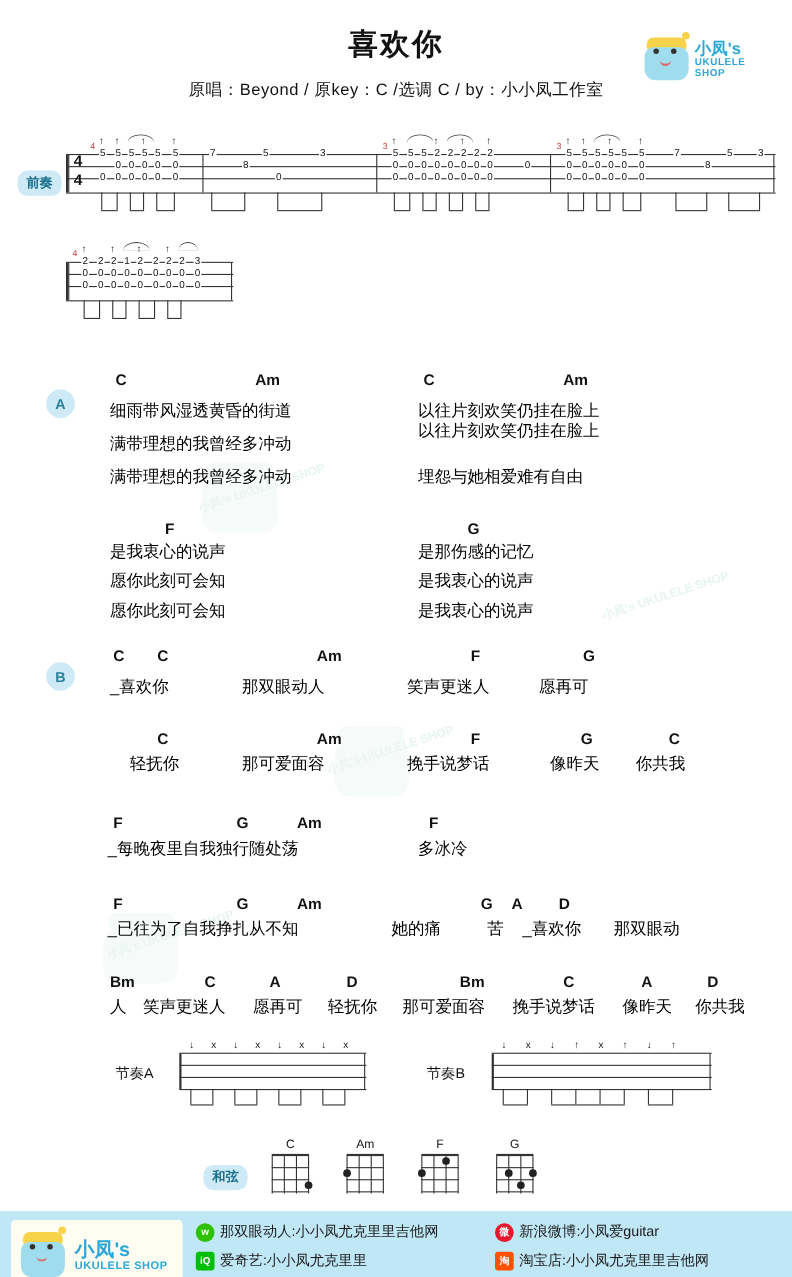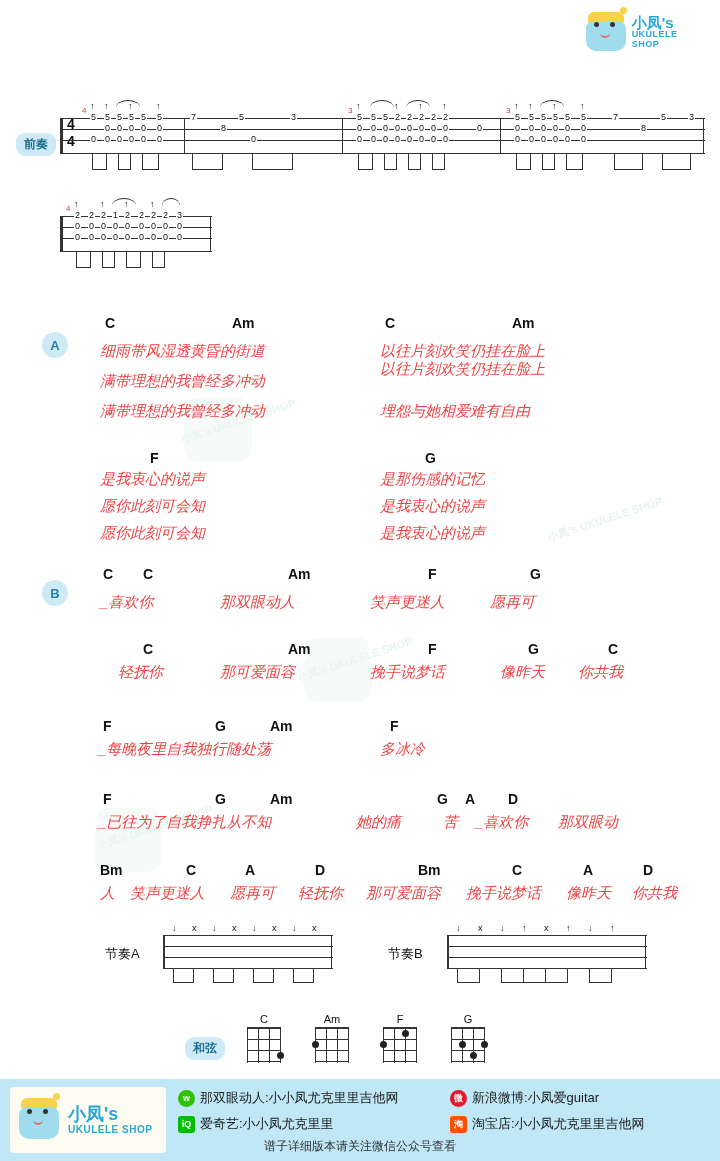--- a/index.html
+++ b/index.html
@@ -108,21 +108,21 @@
   }
 
   
   .chord{
     position:absolute;
     font-size:14px;font-weight:bold;color:#111;
     font-family:"Liberation Sans",sans-serif;
   }
   .lyr{
     position:absolute;
-    font-size:15px;color:#ef4444;white-space:nowrap;font-style:italic;
+    font-size:15px;color:#000000;white-space:nowrap;
   }
 
   
   .wm{
     position:absolute;
     color:#e8f4ef;
     font-size:11px;
     font-weight:bold;
     transform:rotate(-18deg);
     pointer-events:none;
@@ -189,20 +189,22 @@
       <div class="logo-eye l"></div>
       <div class="logo-eye r"></div>
       <div class="logo-mouth"></div>
     </div>
     <div class="logo-txt">
       <div class="l1">小凤's</div>
       <div class="l2">UKULELE SHOP</div>
     </div>
   </div>
 
+  <div class="title">喜欢你</div>
+  <div class="subtitle">原唱：Beyond / 原key：C /选调 C / by：小小凤工作室</div>
 
   <div class="wm" style="left:178px;top:414px;">小凤's UKULELE SHOP</div>
   <div class="wm" style="left:545px;top:512px;">小凤's UKULELE SHOP</div>
   <div class="wm" style="left:295px;top:652px;">小凤's UKULELE SHOP</div>
   <div class="wm" style="left:95px;top:820px;">小凤's UKULELE SHOP</div>
   <svg class="wm-big" style="left:170px;top:390px;width:110px;height:90px;" viewBox="0 0 110 90">
     <rect x="18" y="8" width="60" height="16" rx="7" fill="#eef7f2"></rect>
     <rect x="14" y="22" width="68" height="50" rx="14" fill="#eef7f2"></rect>
   </svg>
   <svg class="wm-big" style="left:290px;top:630px;width:110px;height:90px;" viewBox="0 0 110 90">

